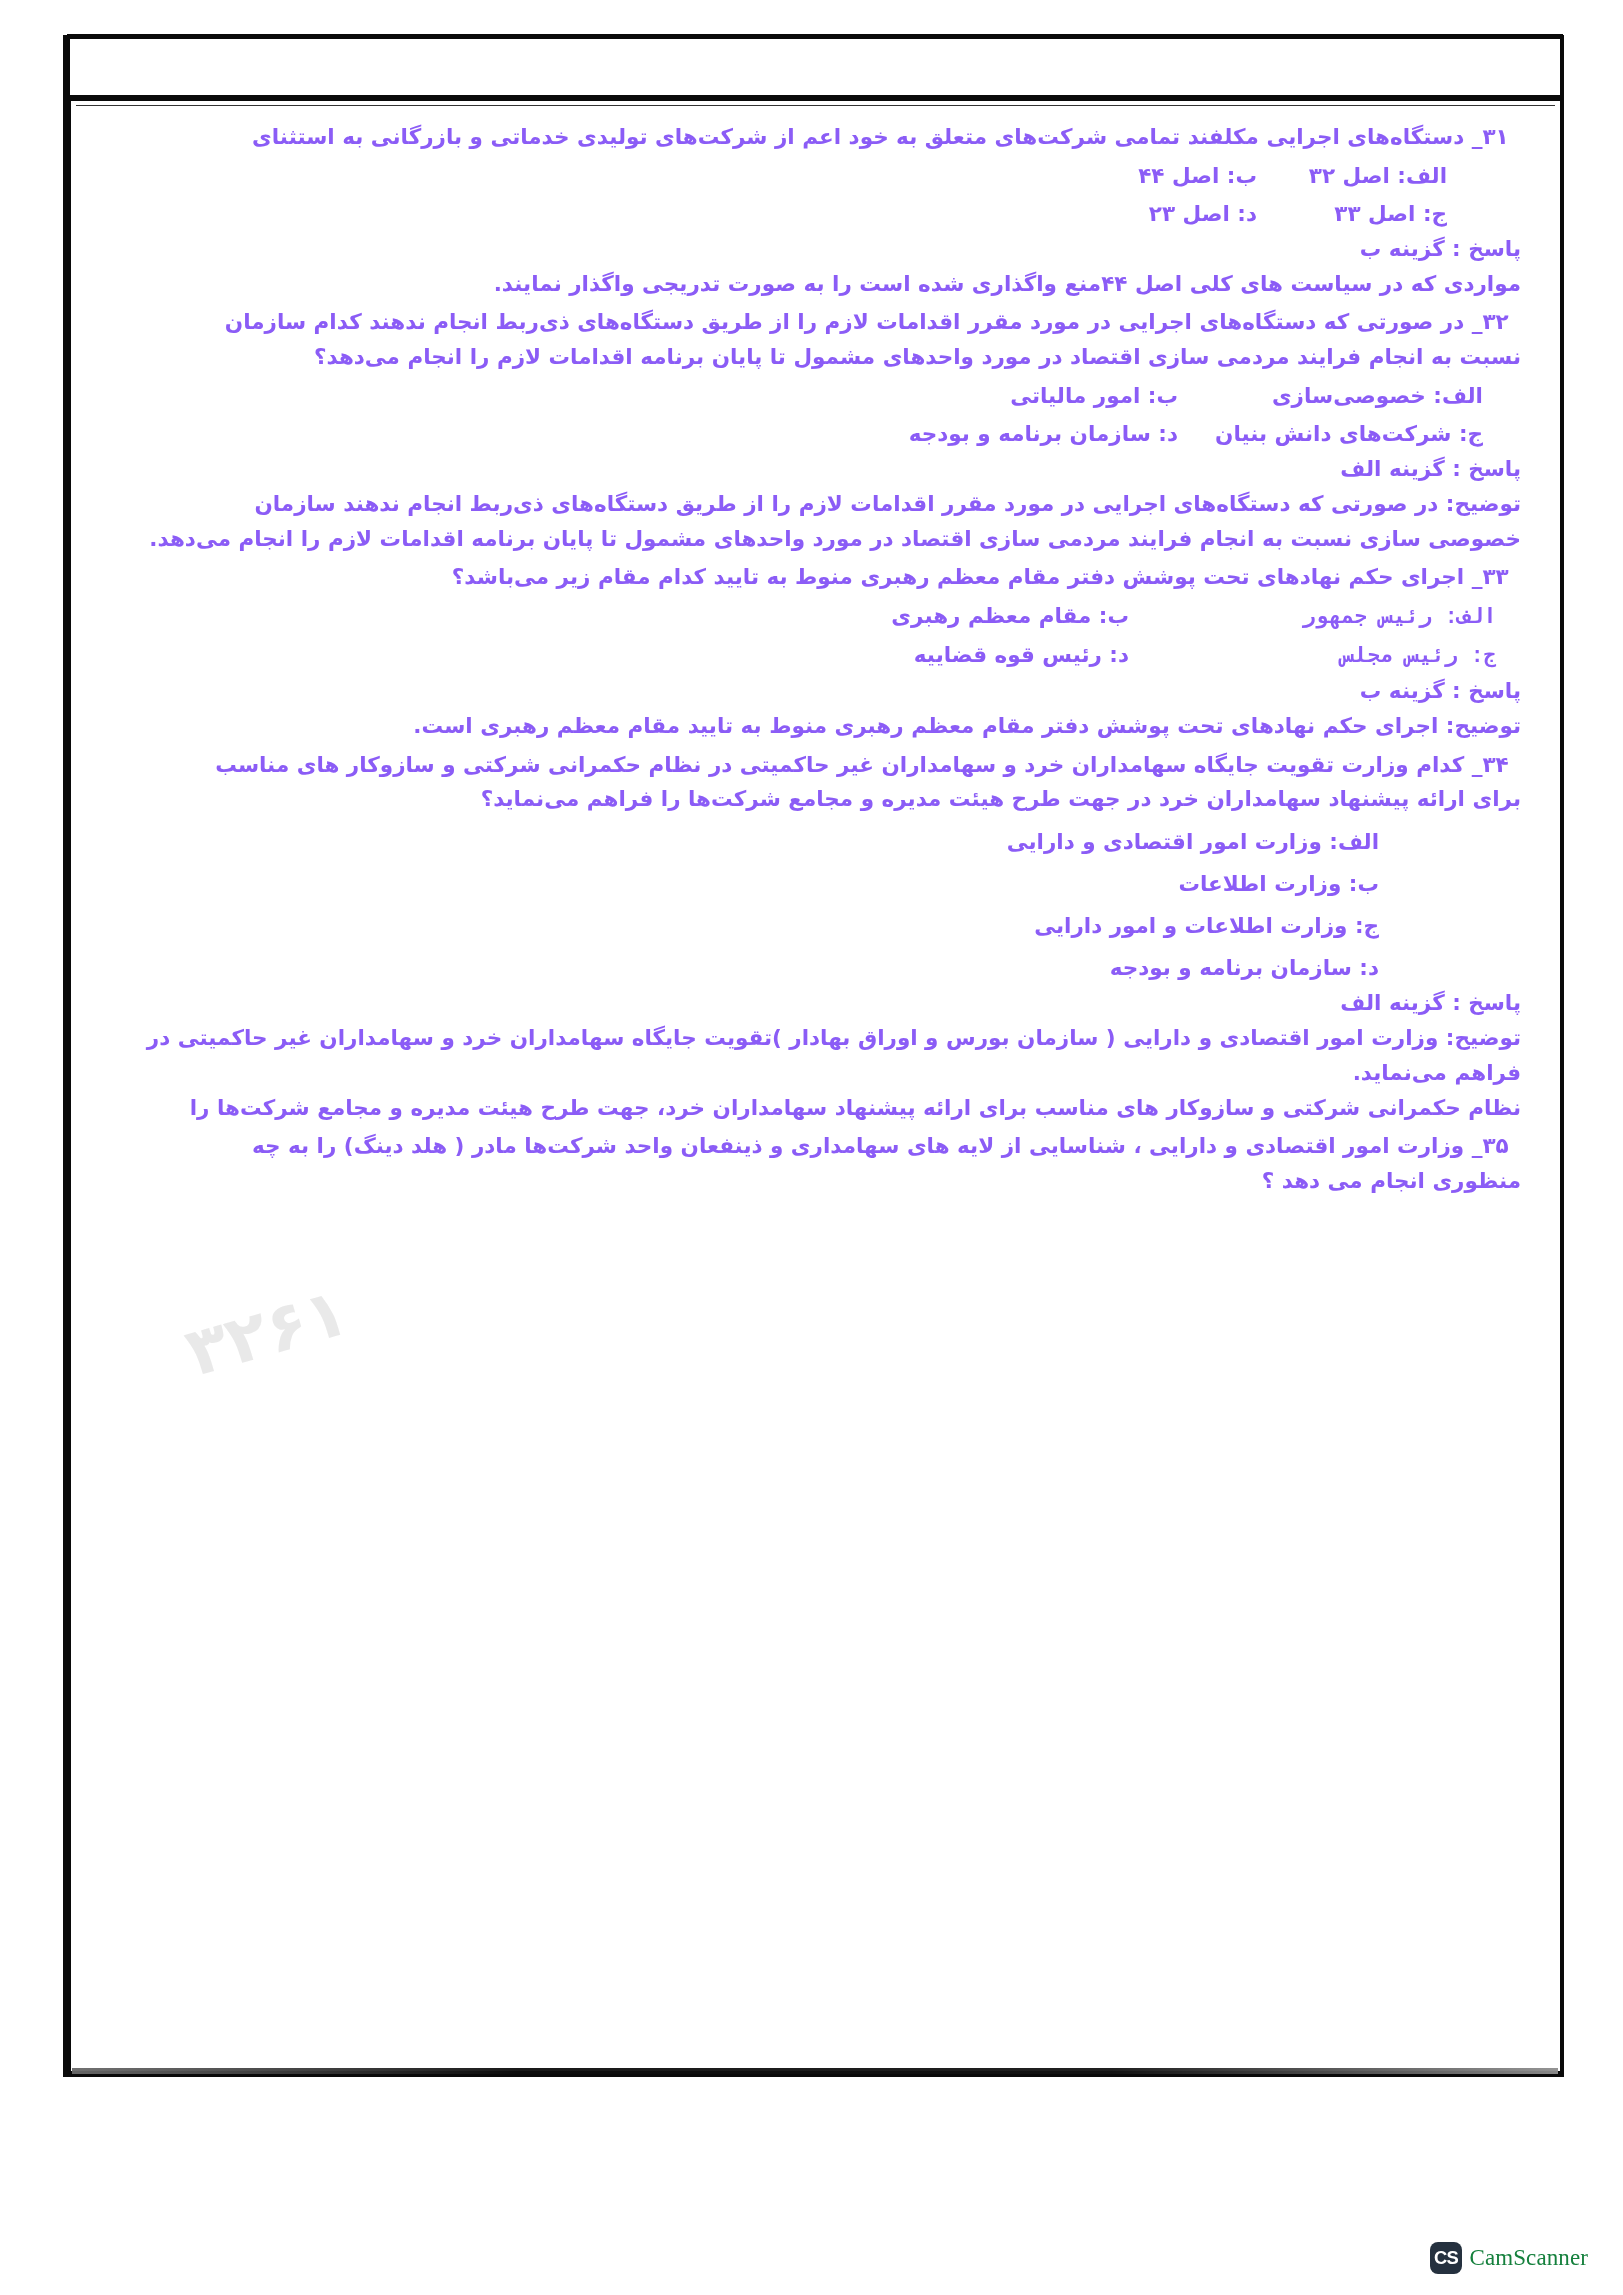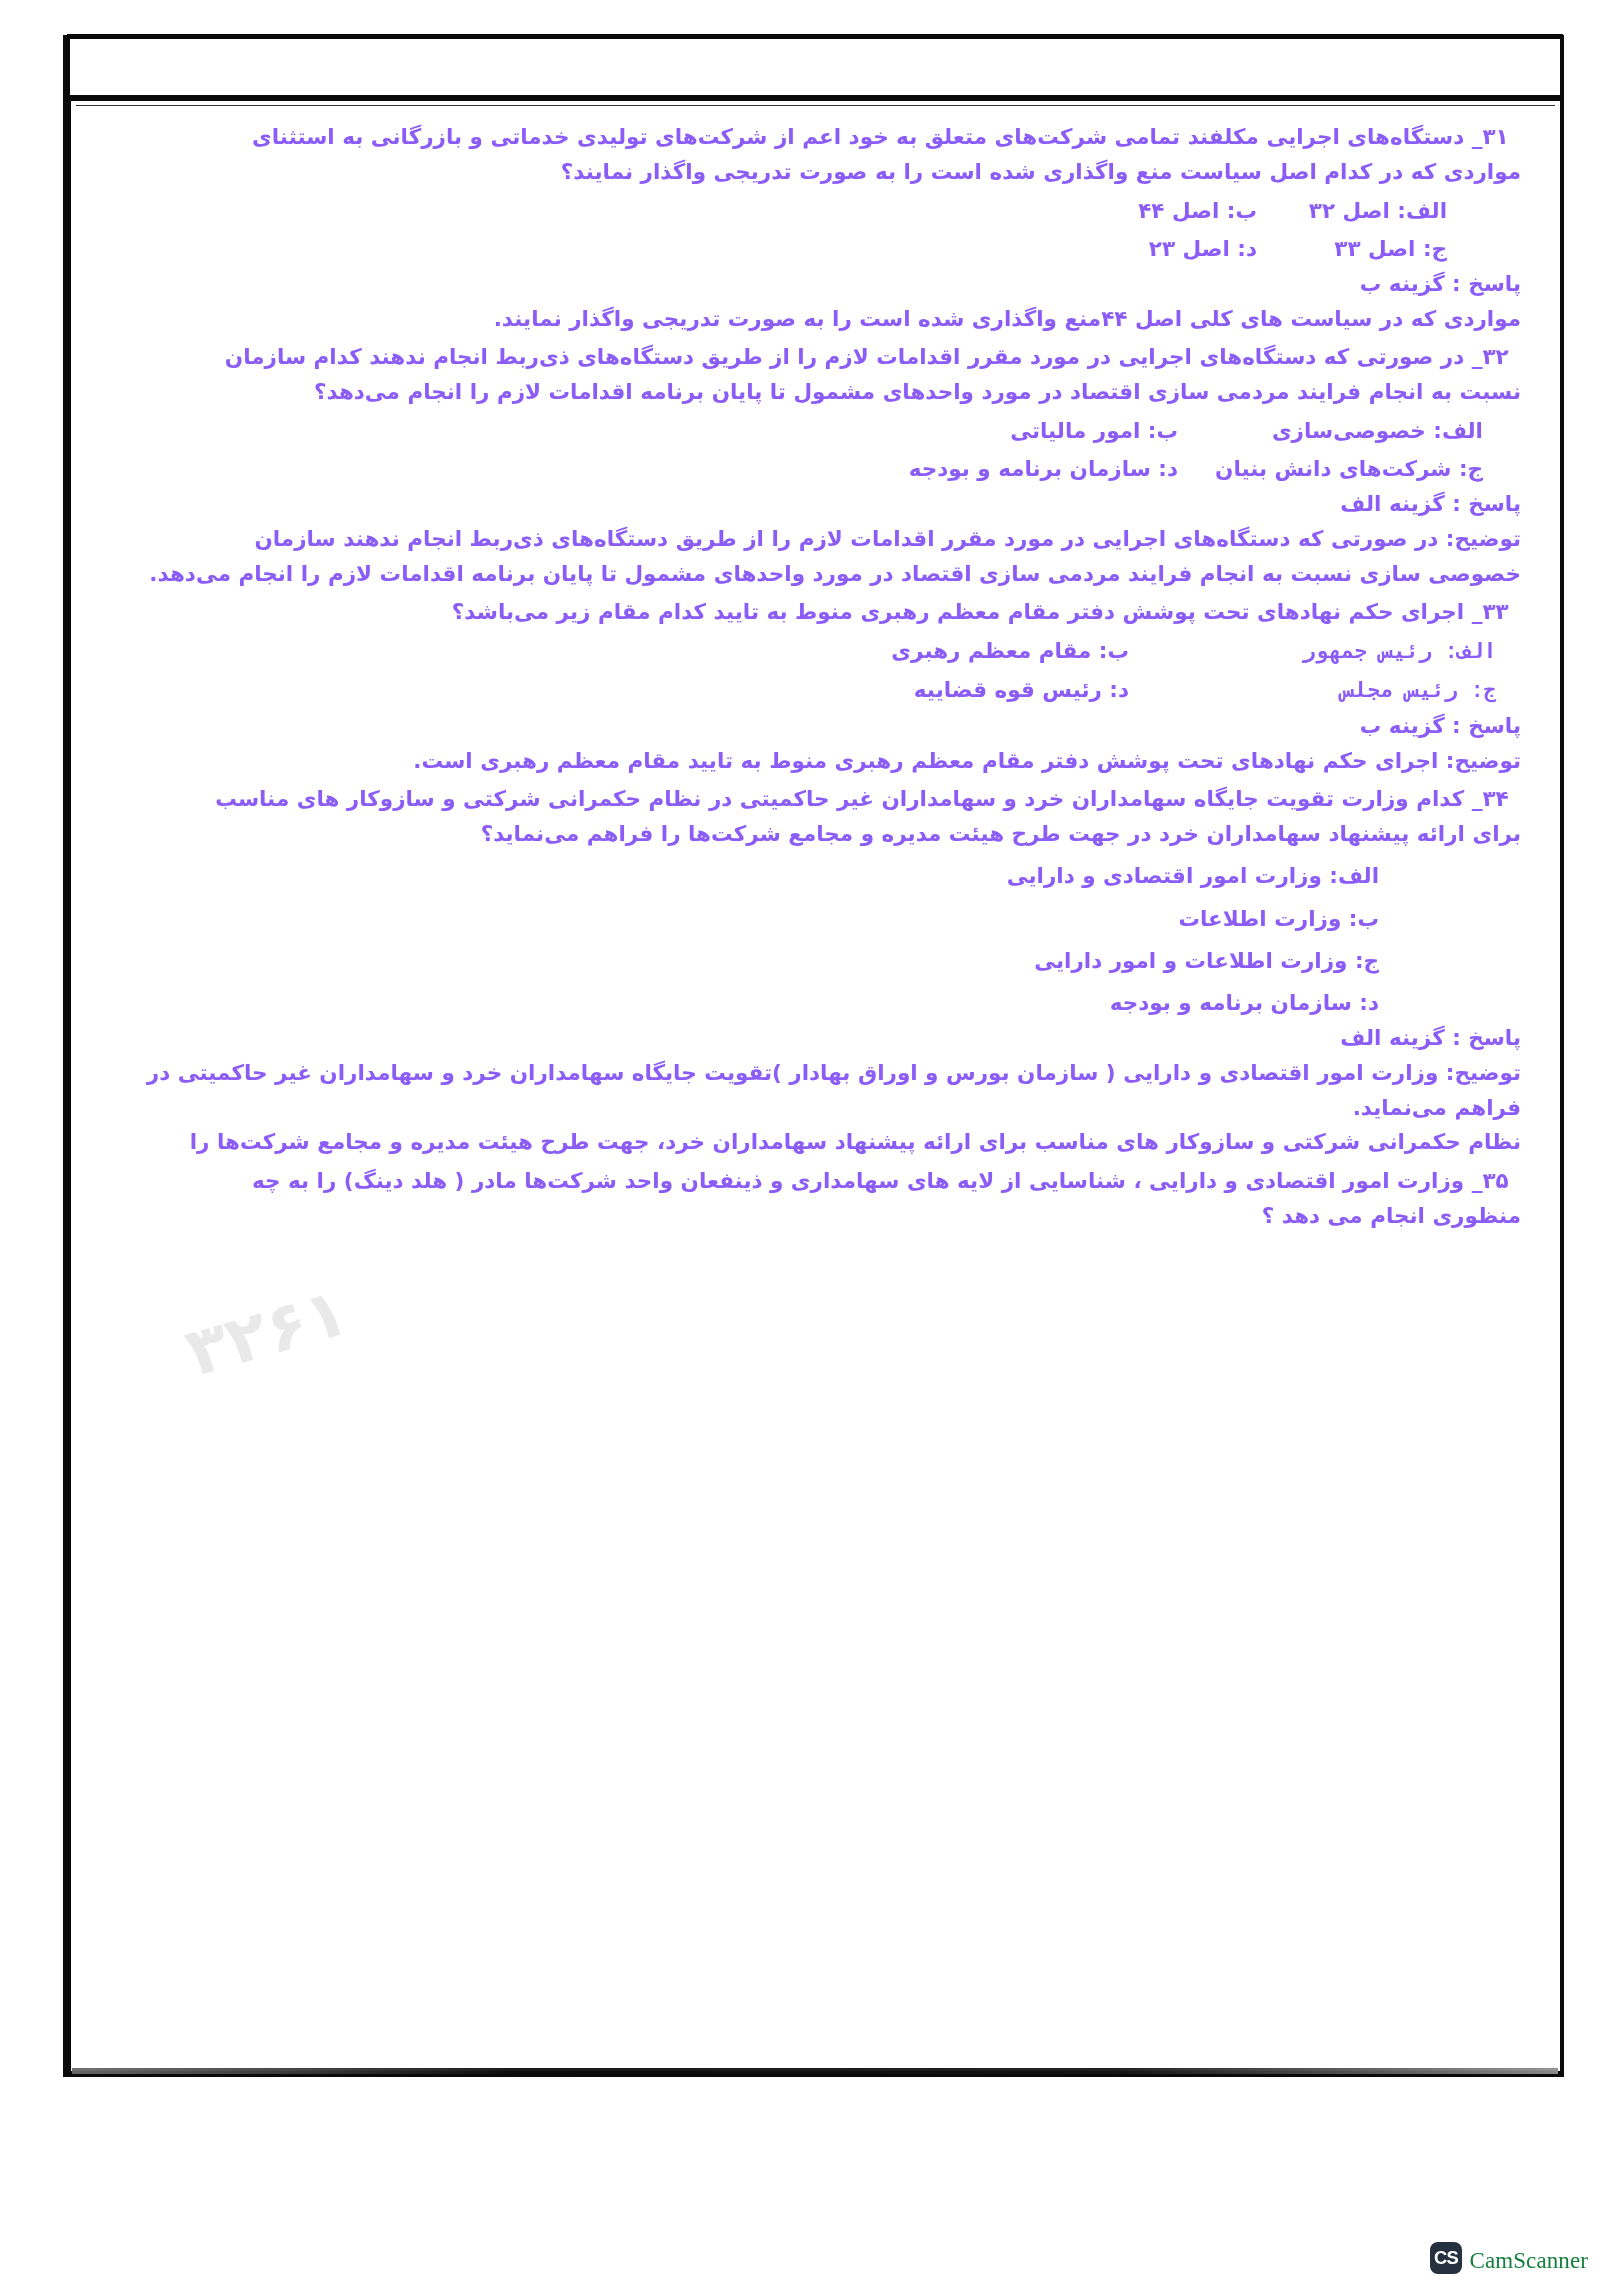--- a/index.html
+++ b/index.html
@@ -179,21 +179,21 @@
     line-height: 1.05;
   }
 
   
   .camscanner {
     position: absolute;
     right: 36px;
     bottom: 21px;
     display: flex;
     flex-direction: row;
-    align-items: flex-end;
+    align-items: center;
     gap: 7.4px;
     direction: ltr;
   }
   .cs-mark {
     width: 32px;
     height: 32px;
     border-radius: 8px;
     background: #25313f;
     color: #ffffff;
     font-family: "Liberation Sans", sans-serif;
@@ -223,21 +223,20 @@
   <div class="inner-hairline"></div>
   <div class="soft-shadow-bottom"></div>
 
   <div class="watermark">
     <span>۳۲۶۱</span>
   </div>
 
   <div class="doc-body">
 
     <div class="line q-line q-first">۳۱_  دستگاه‌های اجرایی مکلفند تمامی شرکت‌های متعلق به خود اعم از شرکت‌های تولیدی خدماتی و بازرگانی به استثنای</div>
-    <div class="line cont">مواردی که در کدام اصل  سیاست منع واگذاری شده است را به صورت تدریجی واگذار نمایند؟</div>
 
     <div class="opt-row narrow">
       <div class="line opt-right">الف: اصل  ۳۲</div>
       <div class="line opt-left">ب: اصل ۴۴</div>
     </div>
     <div class="opt-row narrow">
       <div class="line opt-right">ج: اصل  ۳۳</div>
       <div class="line opt-left">د: اصل ۲۳</div>
     </div>
 

